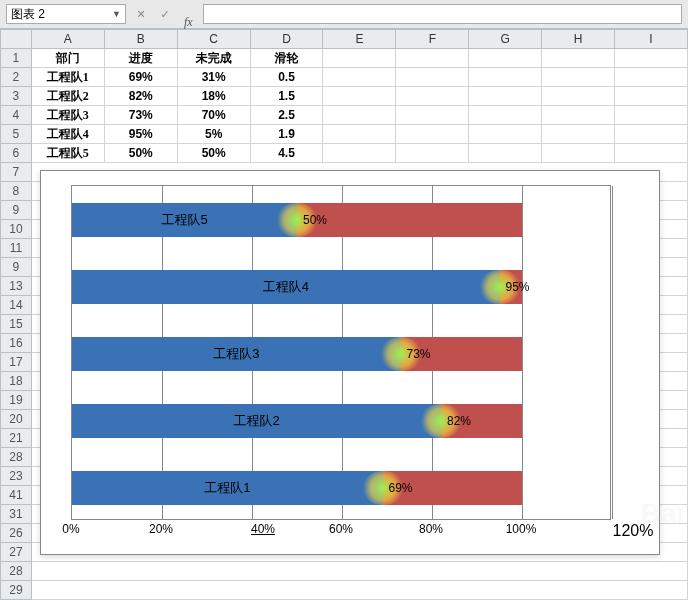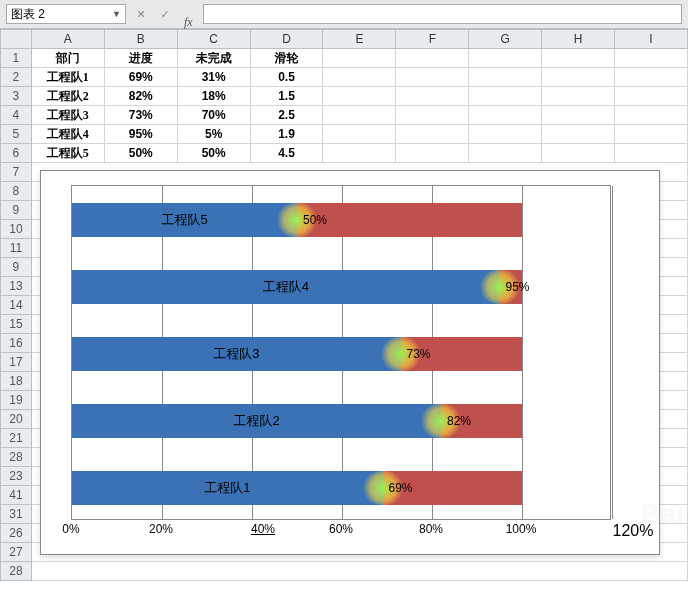--- a/index.html
+++ b/index.html
@@ -243,20 +243,24 @@
           <td colspan="9"></td>
         </tr>
   <tr>
           <th class="rowh">27</th>
           <td colspan="9"></td>
         </tr>
   <tr>
           <th class="rowh">28</th>
           <td colspan="9"></td>
         </tr>
+  <tr>
+          <th class="rowh">29</th>
+          <td colspan="9"></td>
+        </tr>
 
 </tbody>
     </table>
 </div>
 
 <div class="chart-container">
   <div class="plot-area" id="plot">
       <div class="gridline" style="left: 90px;"></div>
       <div class="gridline" style="left: 180px;"></div>
       <div class="gridline" style="left: 270px;"></div>

